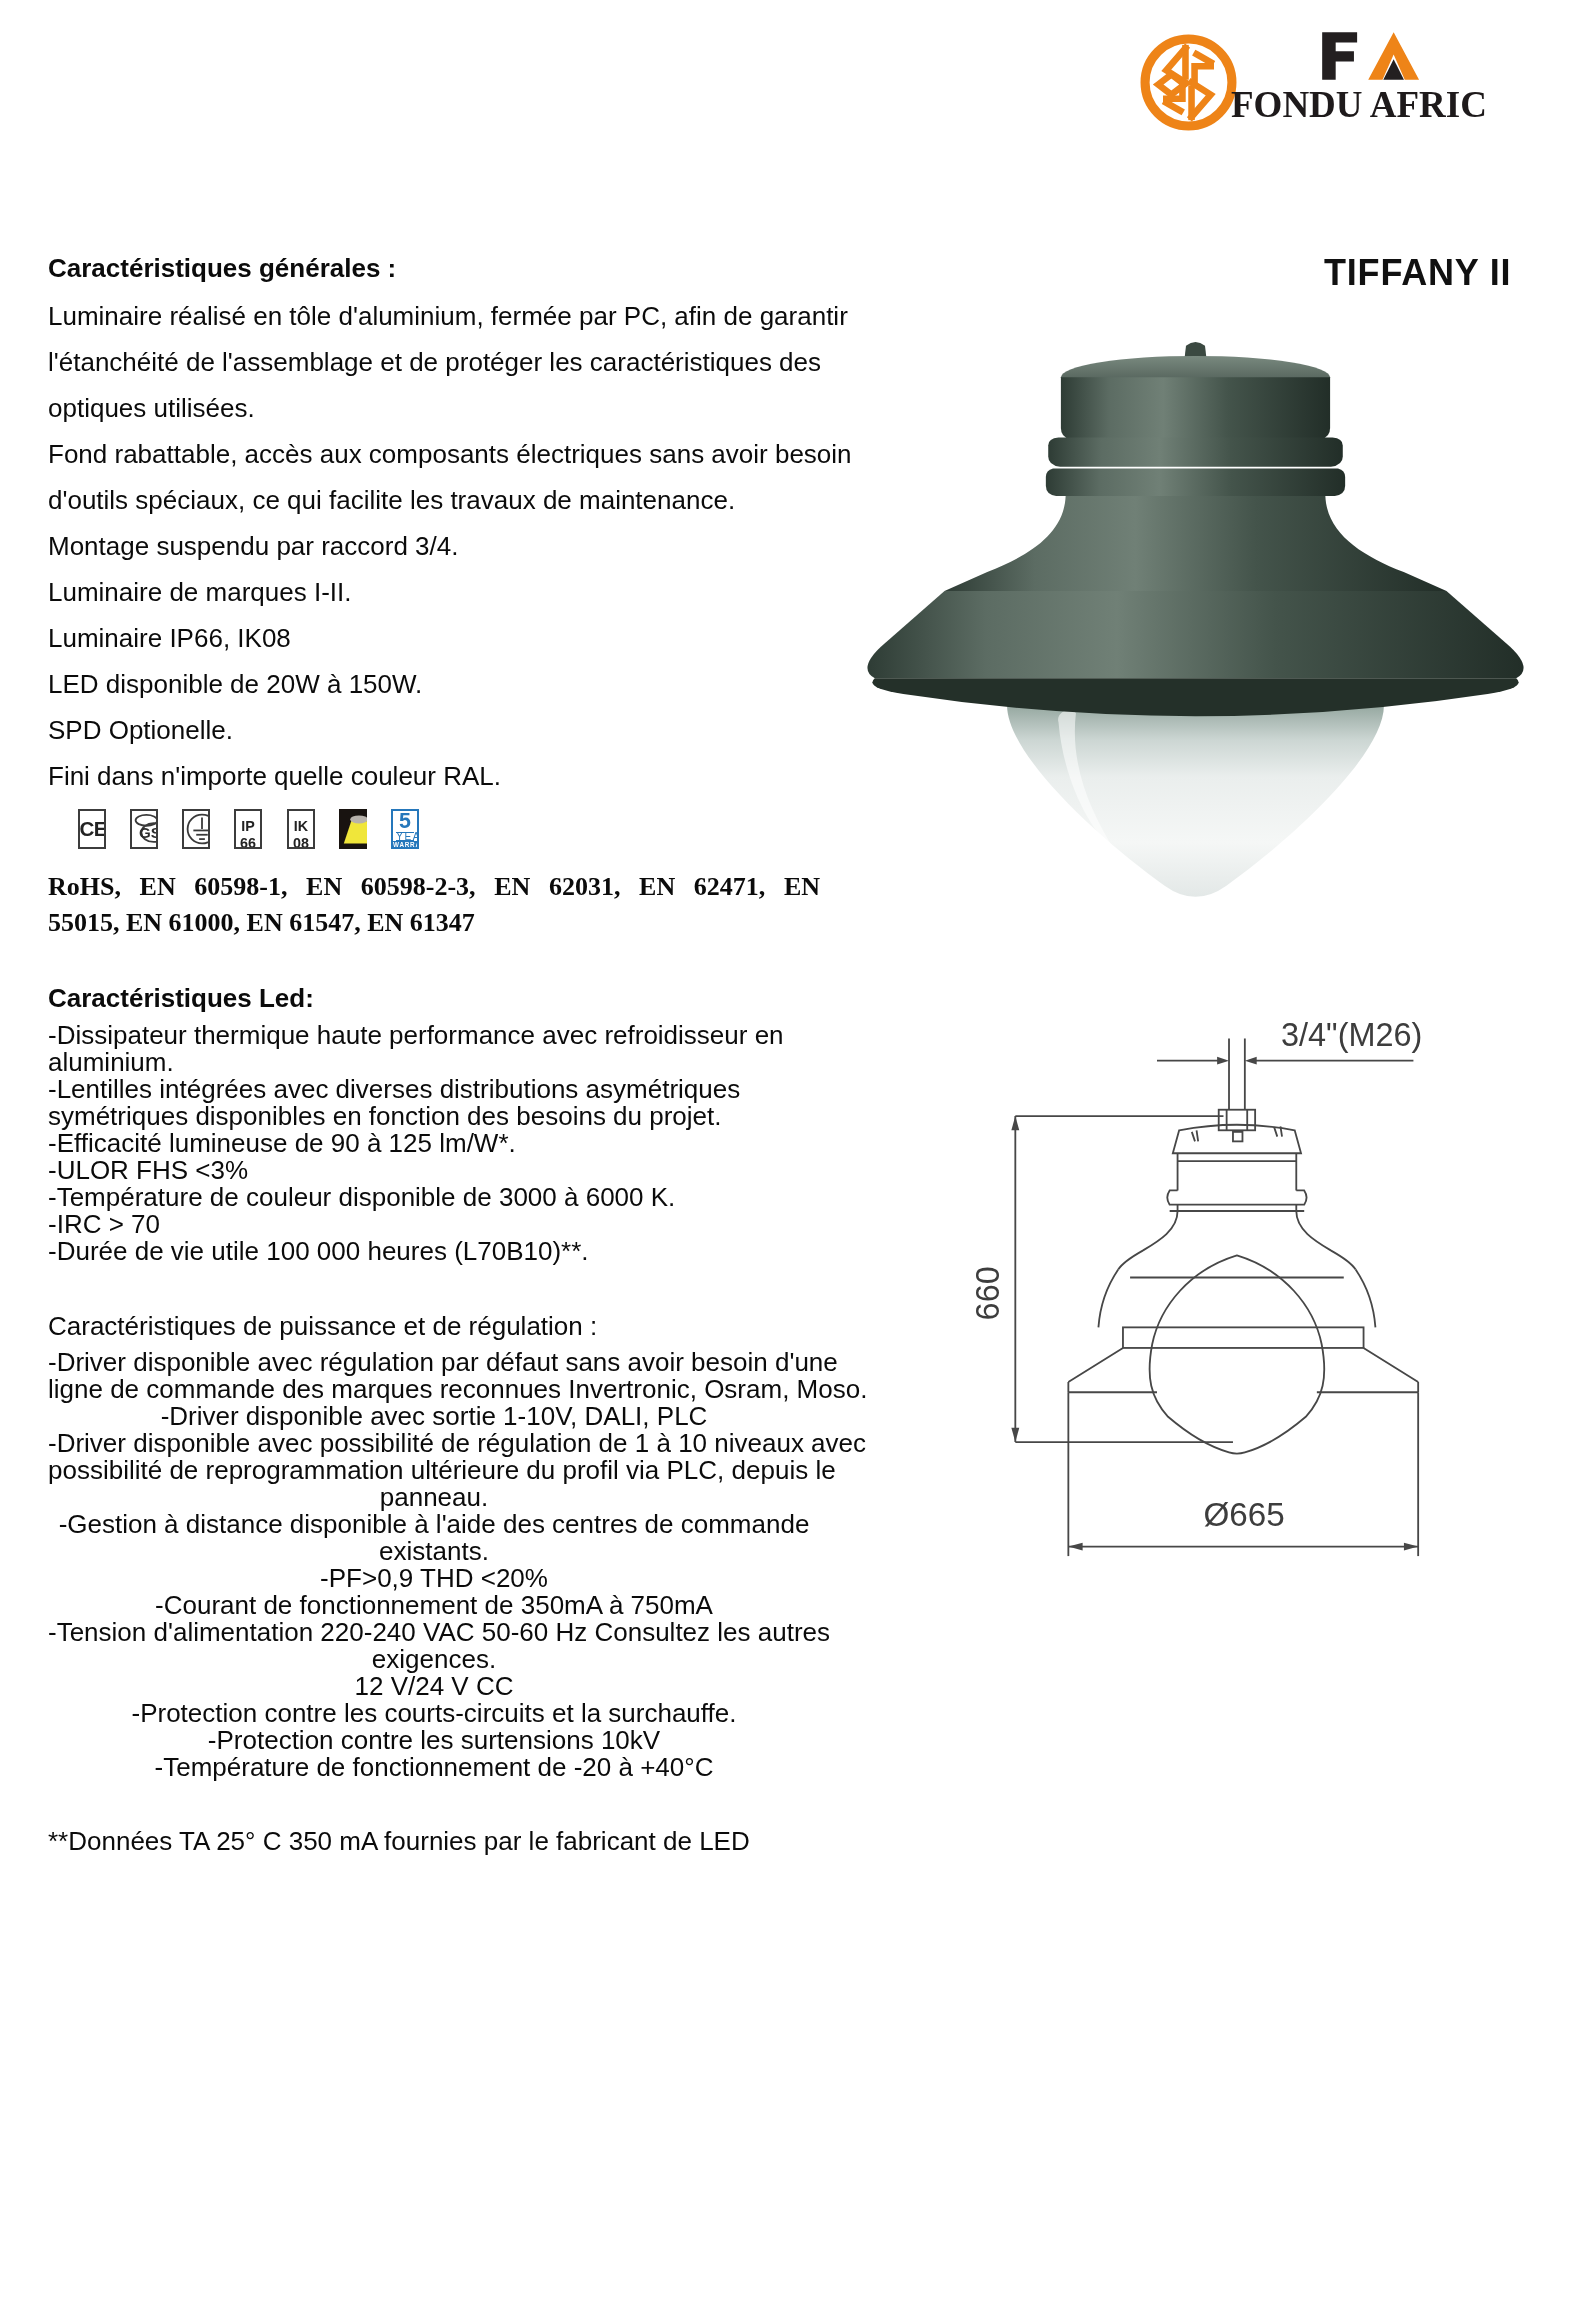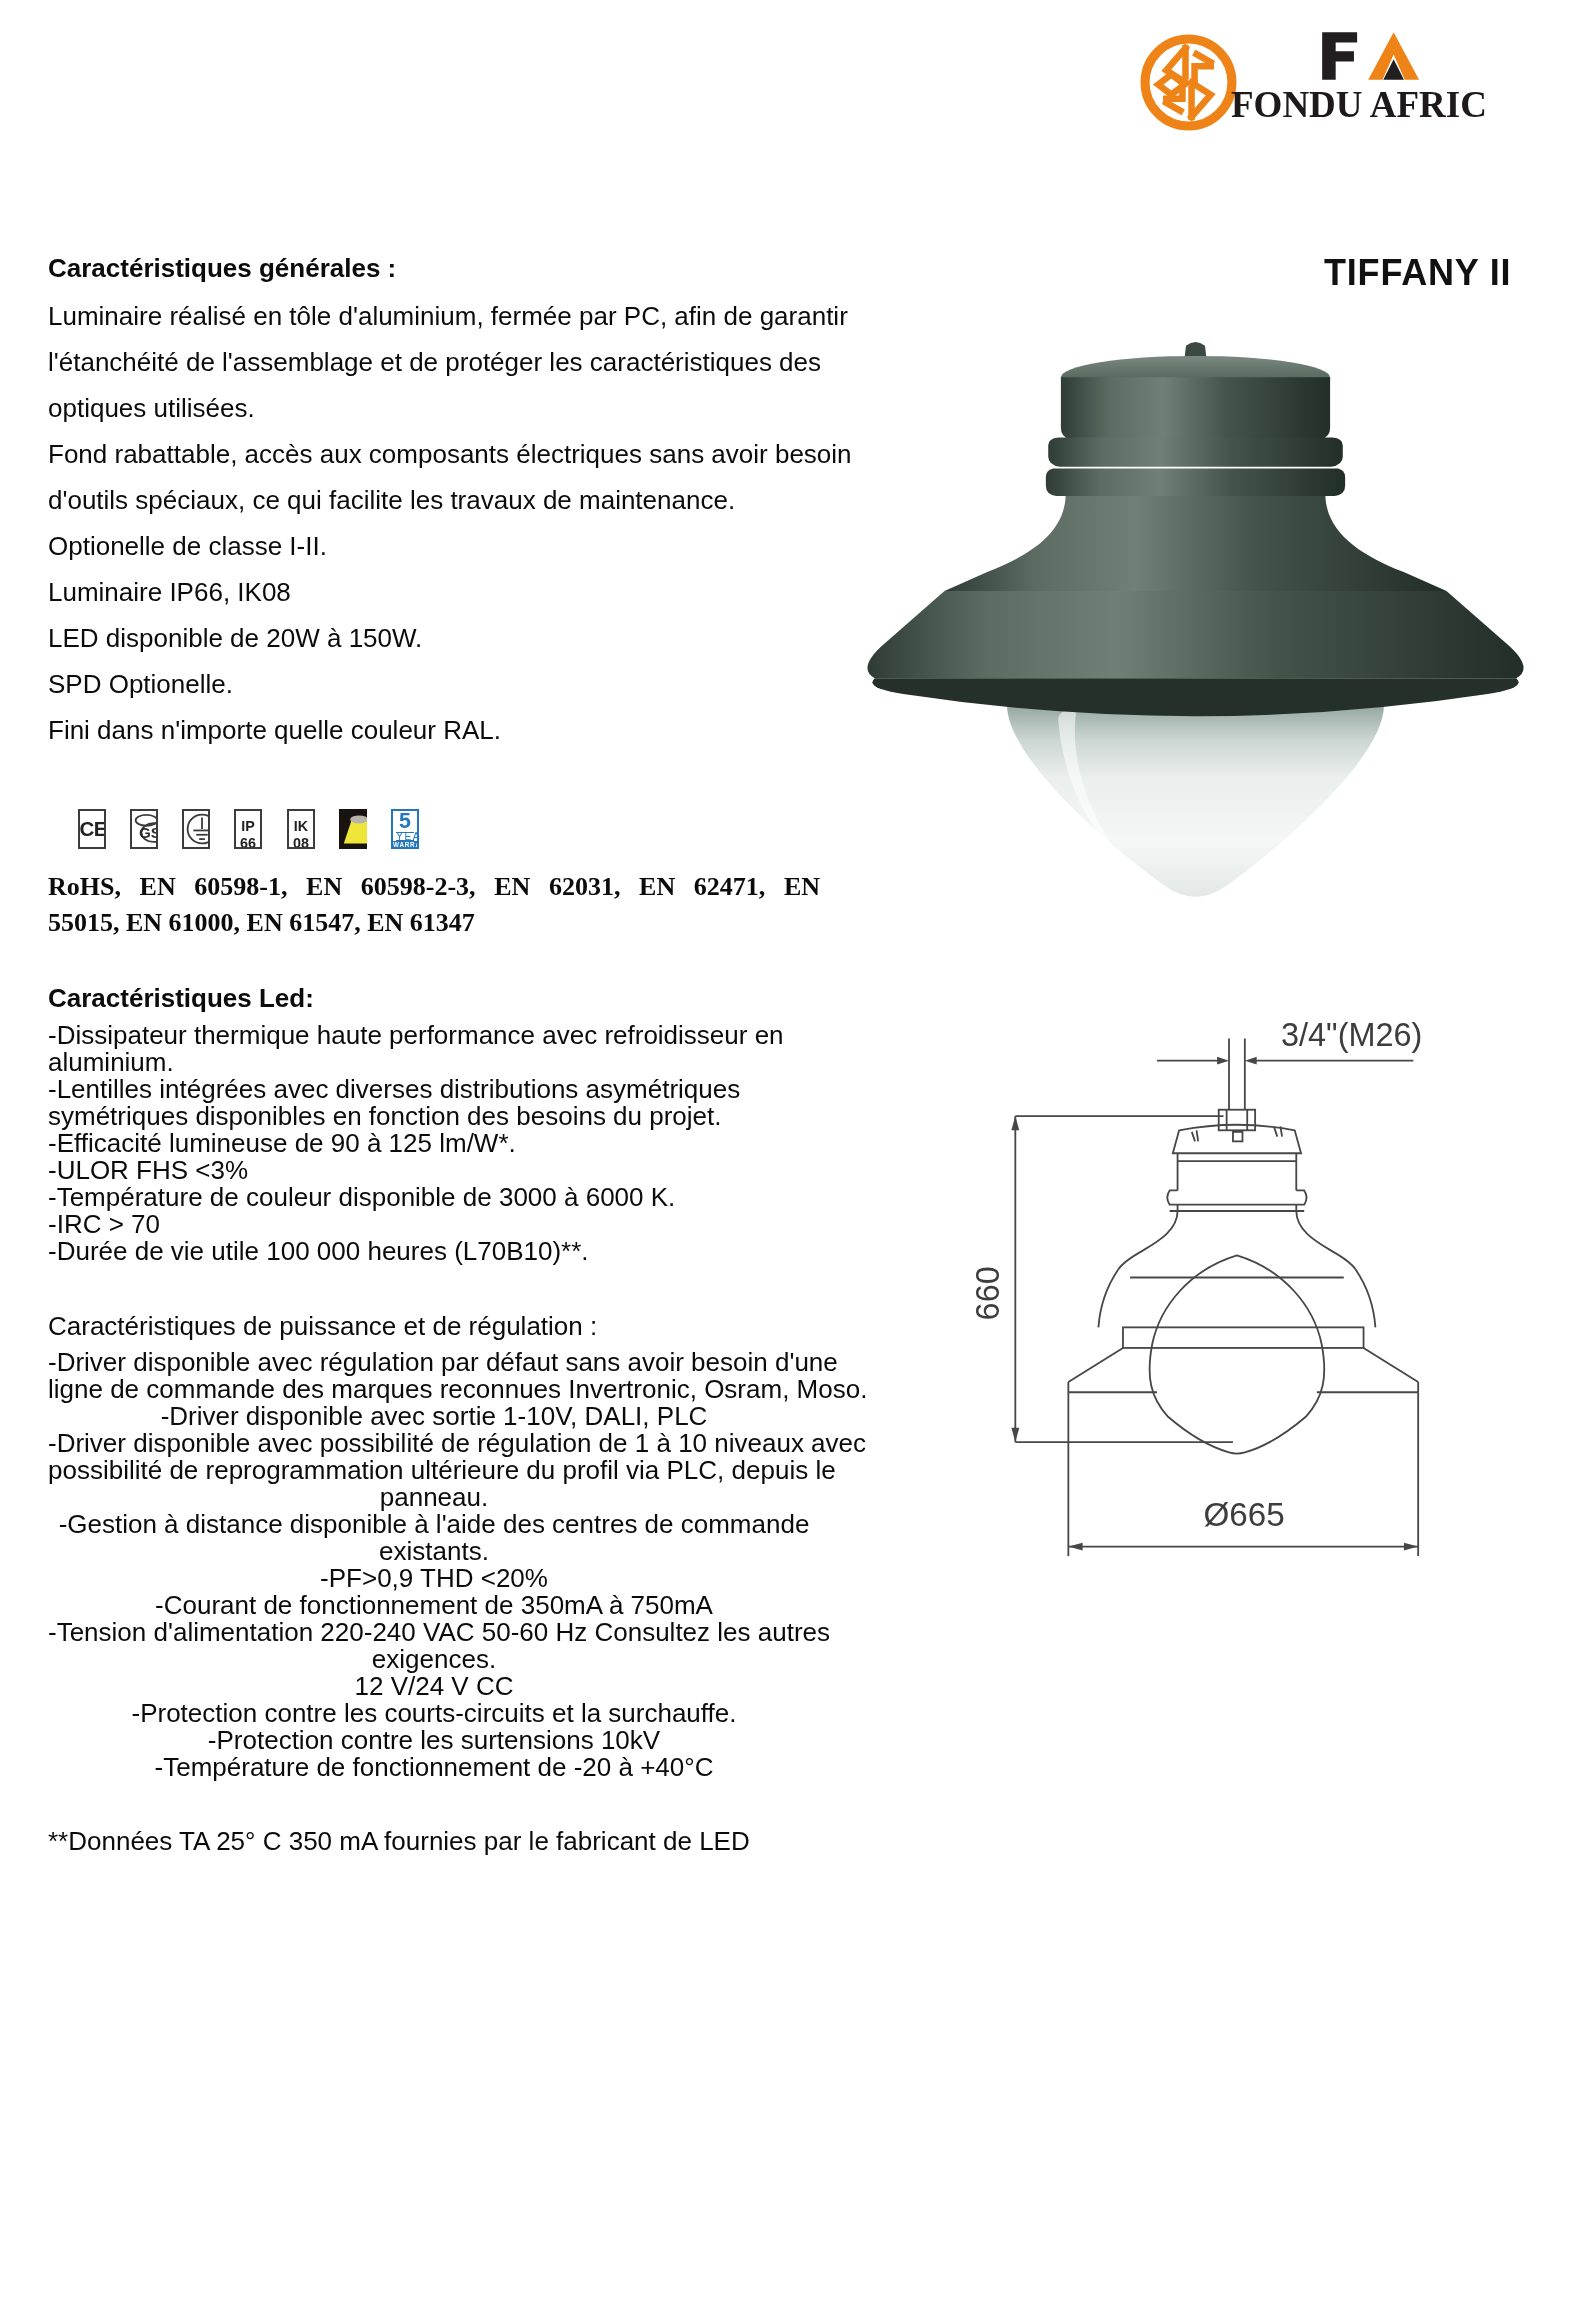--- a/index.html
+++ b/index.html
@@ -88,21 +88,22 @@
 
   <div class="title">TIFFANY II</div>
 
   <div class="col hd" id="sec-general-heading">Caractéristiques générales :</div>
   <div class="col spread" id="sec-general-lines">
       <div class="ln">Luminaire réalisé en tôle d'aluminium, fermée par PC, afin de garantir</div>
       <div class="ln">l'étanchéité de l'assemblage et de protéger les caractéristiques des</div>
       <div class="ln">optiques utilisées.</div>
       <div class="ln">Fond rabattable, accès aux composants électriques sans avoir besoin</div>
       <div class="ln">d'outils spéciaux, ce qui facilite les travaux de maintenance.</div>
-      <div class="ln">Optionelle de classe I-II.</div>
+      <div class="ln">Montage suspendu par raccord 3/4.</div>
+      <div class="ln">Luminaire de marques I-II.</div>
       <div class="ln">Luminaire IP66, IK08</div>
       <div class="ln">LED disponible de 20W à 150W.</div>
       <div class="ln">SPD Optionelle.</div>
       <div class="ln">Fini dans n'importe quelle couleur RAL.</div>
     </div>
 
   <div id="cert-row">
     <div class="icon-box" style="left:1.6px">
       <div class="ce-txt">CE</div>
     </div>

